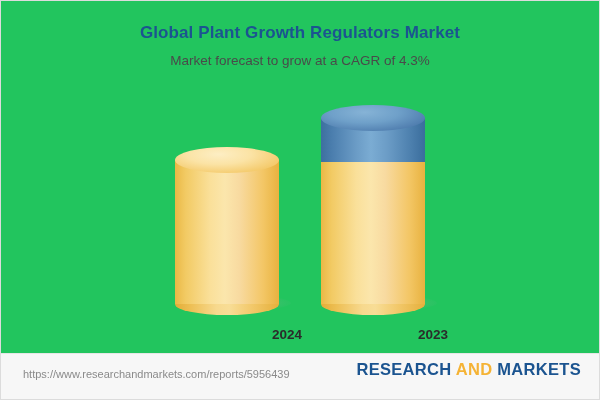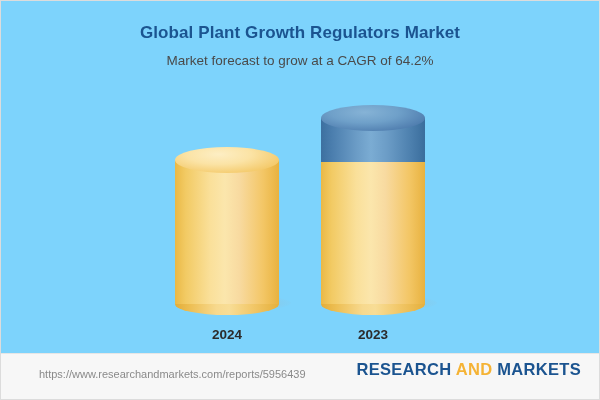--- a/index.html
+++ b/index.html
@@ -11,21 +11,21 @@
     height: 400px;
     font-family: "Liberation Sans", sans-serif;
     background: #ffffff;
   }
   #infographic {
     position: relative;
     width: 600px;
     height: 400px;
     box-sizing: border-box;
     border: 1px solid #dcdcdc;
-    background: #7dd3fc;
+    background: #22c55e;
     overflow: hidden;
   }
 
   
   .chart-title {
     position: absolute;
     top: 22px;
     left: 0;
     width: 100%;
     text-align: center;
@@ -135,21 +135,21 @@
     background: radial-gradient(ellipse at 50% 50%,
       rgba(160,160,160,0.30) 0%, rgba(170,170,170,0.14) 52%, rgba(255,255,255,0) 78%);
     z-index: 0;
   }
 
   .cat-label {
     position: absolute;
     left: 0;
     bottom: 4px;
     width: 150px;
-    text-align: center;
+    text-align: right;
     font-size: 13.5px;
     font-weight: bold;
     color: #2b2b2b;
   }
 
   
   .footer-divider {
     position: absolute;
     left: 0;
     top: 352px;
@@ -160,21 +160,21 @@
   .footer {
     position: absolute;
     left: 0;
     top: 353px;
     width: 600px;
     height: 45px;
     background: #f7f7f7;
   }
   .footer-url {
     position: absolute;
-    left: 38px;
+    left: 22px;
     top: 14px;
     font-size: 11px;
     color: #8a8a8a;
   }
   .logo {
     position: absolute;
     right: 20px;
     top: 6px;
     text-align: center;
   }
@@ -194,21 +194,21 @@
     color: #1b5490;
     white-space: nowrap;
   }
 </style>
 </head>
 <body>
 
 <div id="infographic">
 
   <div class="chart-title">Global Plant Growth Regulators Market</div>
-  <div class="chart-subtitle">Market forecast to grow at a CAGR of 64.2%</div>
+  <div class="chart-subtitle">Market forecast to grow at a CAGR of 4.3%</div>
 
   <div class="plot">
 
     <div class="bar-group g0">
       <div class="value-label">USD 3.17 Billion</div>
       <div class="cyl-wrap" style="height:157px;">
         <div class="cyl-shadow" style="bottom:-7px;"></div>
         <div class="cyl-bottom" style="bottom:-11px;"></div>
         <div class="cyl-body yellow" style="top:13px; height:144px;"></div>
         <div class="cyl-top yellow" style="top:0;"></div>

